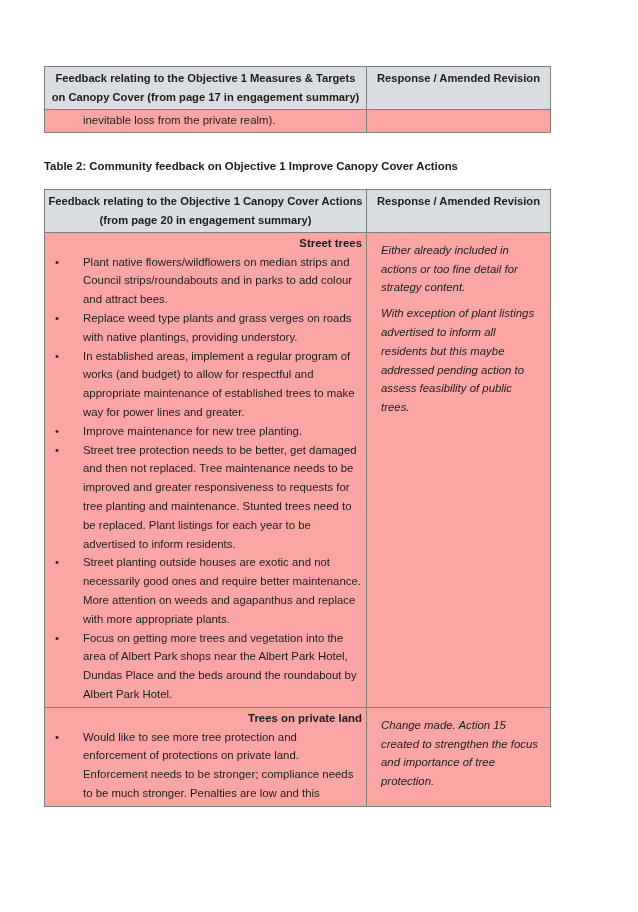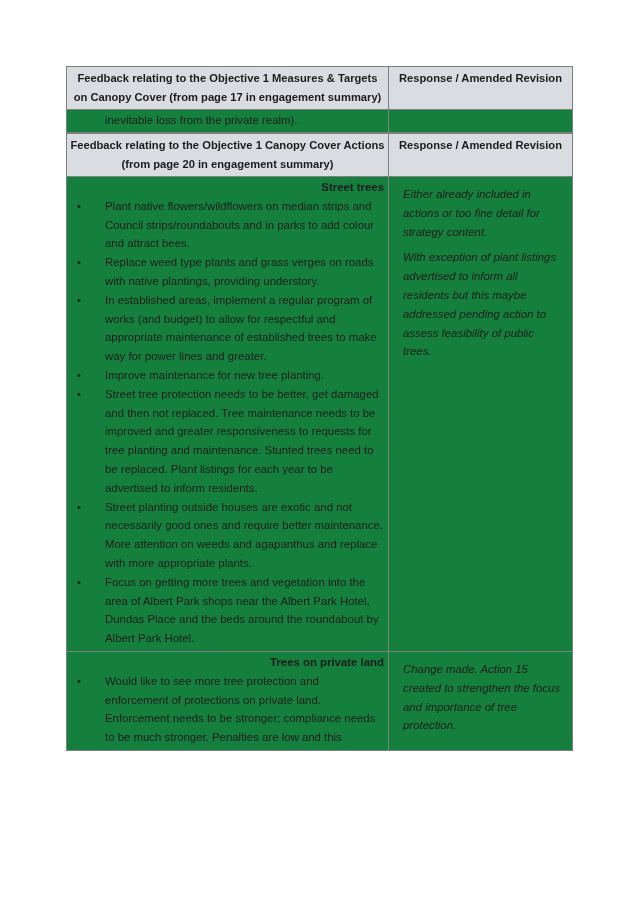--- a/index.html
+++ b/index.html
@@ -7,21 +7,21 @@
     position: relative;
     width: 638px;
     height: 912px;
     background: #ffffff;
     font-family: "Liberation Sans", sans-serif;
     font-size: 11.4px;
     line-height: 18.8px;
     color: #1c1c1c;
     overflow: hidden;
     box-sizing: border-box;
-    padding: 66px 66px 0 66px;
+    padding: 66px 66px 0 44px;
   }
   table.doc-table {
     border-collapse: collapse;
     table-layout: fixed;
     width: 506px;
   }
   .doc-table col.col-feedback { width: 322px; }
   .doc-table col.col-response { width: 184px; }
   .doc-table th, .doc-table td {
     border: 1px solid #7f7f7f;
@@ -30,21 +30,21 @@
   }
   .doc-table th {
     background: #d9dce1;
     font-weight: bold;
     text-align: center;
     padding: 2px 3px;
     font-size: 11.2px;
   }
   .doc-table td {
     padding: 1px 4px 3px 4px;
-    background: #15803d;
+    background: #fca5a5;
   }
   td.cont-cell { padding-left: 38px; }
   .caption {
     font-weight: bold;
     margin: 24px 0 13px 0;
     white-space: nowrap;
   }
   .row-heading { font-weight: bold; text-align: right; }
   ul.bullets {
     margin: 0;
@@ -84,20 +84,21 @@
       </tr>
     </thead>
     <tbody>
       <tr>
         <td class="cont-cell">inevitable loss from the private realm).</td>
         <td></td>
       </tr>
     </tbody>
   </table>
 
+  <p class="caption">Table 2: Community feedback on Objective 1 Improve Canopy Cover Actions</p>
 
   <table class="doc-table">
     <colgroup>
         <col class="col-feedback">
         <col class="col-response">
       </colgroup>
     <thead>
       <tr>
         <th>
           <div>Feedback relating to the Objective 1 Canopy Cover Actions</div>

